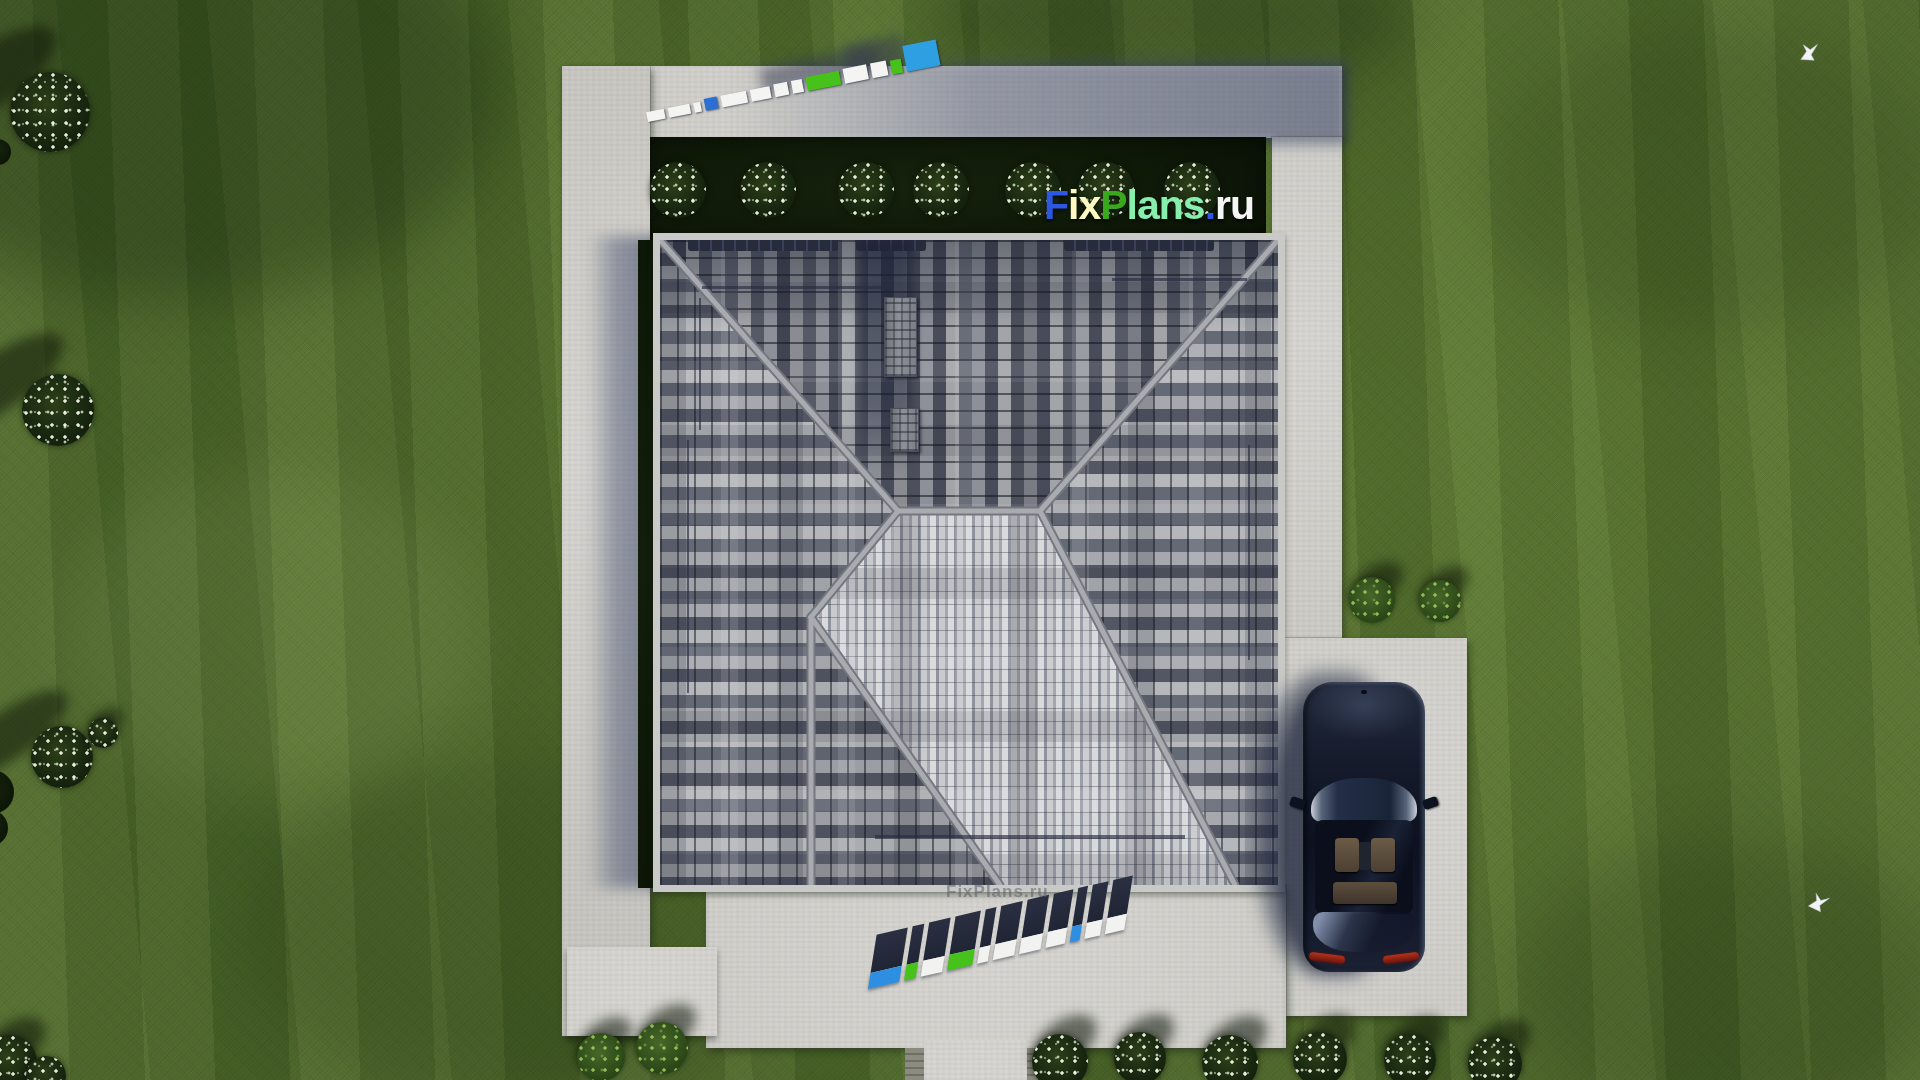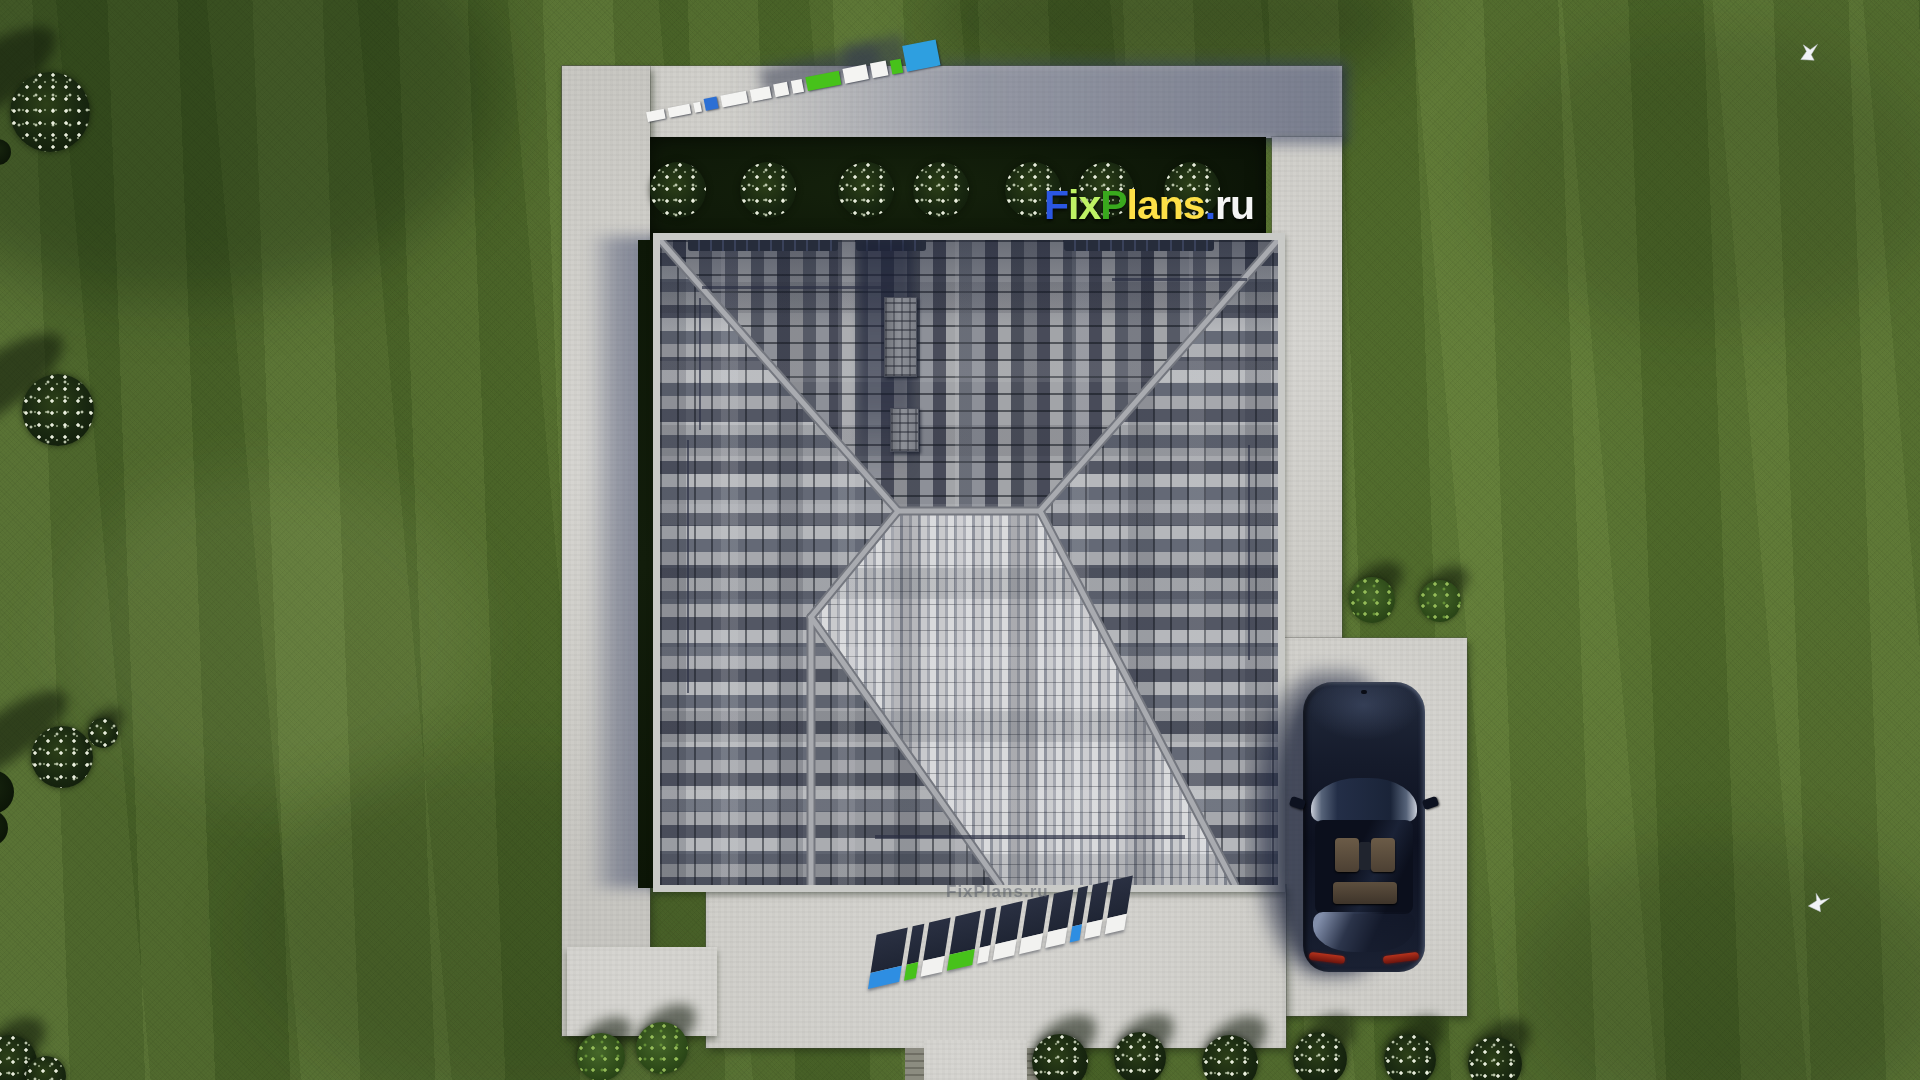--- a/index.html
+++ b/index.html
@@ -345,21 +345,21 @@
       <div class="wm-letter" style="width: 16px;">
         <div class="top"></div>
         <div class="face" style="background: rgb(242, 242, 240);"></div>
       </div>
       <div class="wm-letter" style="width: 20px;">
         <div class="top"></div>
         <div class="face" style="background: rgb(242, 242, 240);"></div>
       </div>
     </div>
   <div class="faint-text">FixPlans.ru</div>
-  <div class="logo" id="logo"><span style="color: rgb(43, 87, 226);">F</span><span style="color: #bef264;">ix</span><span style="color: rgb(57, 168, 29);">P</span><span style="color: #fde047;">lans</span><span style="color: rgb(43, 87, 226);">.</span><span style="color: rgb(245, 245, 245);">ru</span></div>
+  <div class="logo" id="logo"><span style="color: rgb(43, 87, 226);">F</span><span style="color: #fef9c3;">ix</span><span style="color: rgb(57, 168, 29);">P</span><span style="color: #86efac;">lans</span><span style="color: rgb(43, 87, 226);">.</span><span style="color: rgb(245, 245, 245);">ru</span></div>
 
   <div class="shadow-ov car-shadow"></div>
   <div class="shadow-ov car-shadow2"></div>
   <div class="car">
     <div class="car-body"></div>
     <div class="antenna"></div>
     <div class="windshield"></div>
     <div class="car-roof">
       <div class="seat seat-fl"></div>
       <div class="seat seat-fr"></div>

